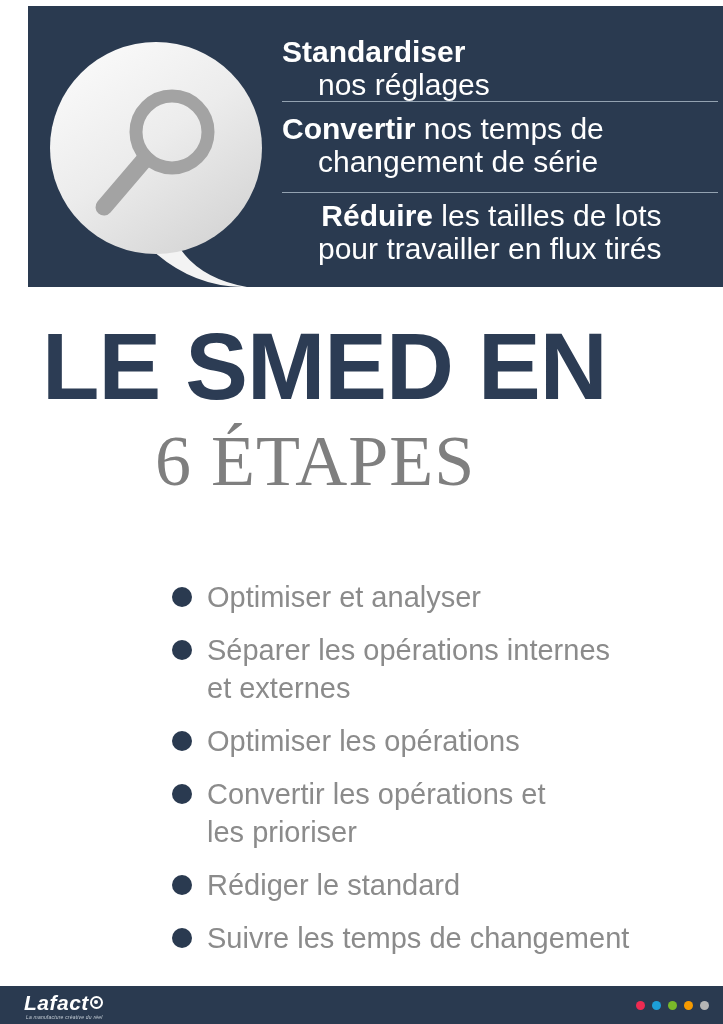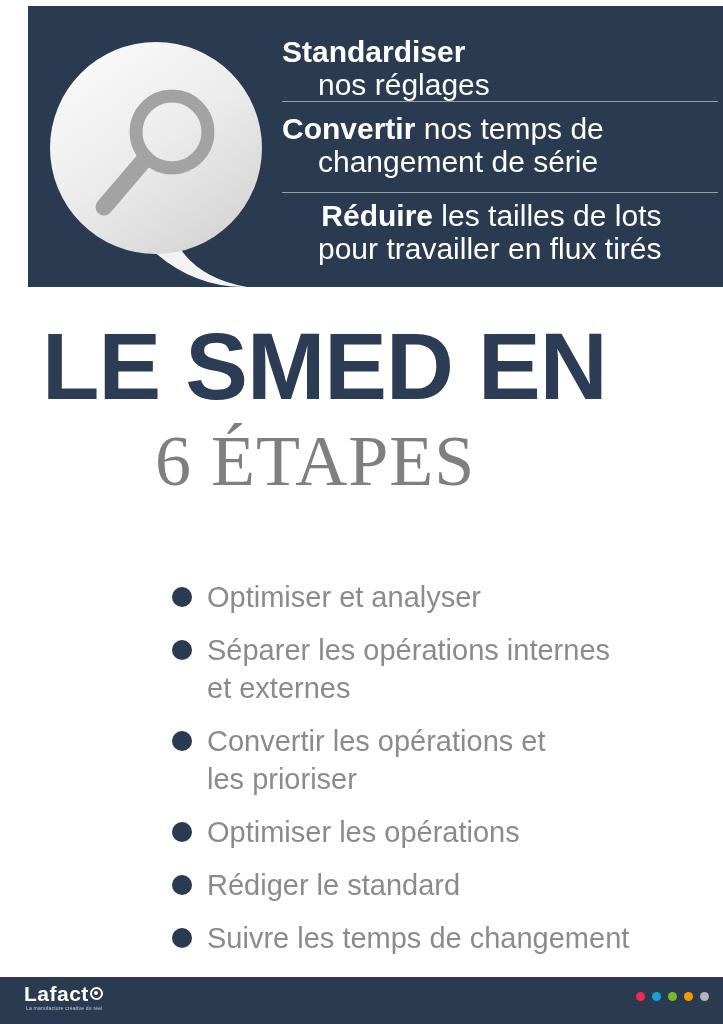--- a/index.html
+++ b/index.html
@@ -46,22 +46,23 @@
   .step{display:flex;align-items:flex-start;margin-bottom:15px;}
   .step-bullet{
     flex:0 0 auto;width:20px;height:20px;border-radius:50%;
     background:var(--navy,#2a3a50);margin-top:9px;margin-right:15px;
   }
   .step-text{font-size:29px;line-height:38px;color:var(--text_gray,#8b8b8b);}
   .step-line2:empty{display:none;}
 
   
   .footer{
-    position:absolute;left:0;bottom:0;width:723px;height:47px;
+    position:absolute;left:0;bottom:0;width:723px;height:38px;
     background:var(--navy,#2a3a50);
+    font-style:italic;
   }
   .logo{
     position:absolute;left:24px;top:6px;color:#ffffff;
     font-size:21px;font-weight:700;letter-spacing:0.5px;line-height:21px;
     display:flex;align-items:center;
   }
   .logo-o{
     display:inline-block;width:13px;height:13px;border:2.5px solid #ffffff;
     border-radius:50%;margin-left:1px;position:relative;box-sizing:border-box;
   }
@@ -135,26 +136,26 @@
       <span class="step-text"><span class="step-line1">Optimiser et analyser</span><br class="nobreak" style="display: none;"></span>
     </div>
 
     <div class="step">
       <span class="step-bullet"></span>
       <span class="step-text"><span class="step-line1">Séparer les opérations internes</span><br><span class="step-line2">et externes</span></span>
     </div>
 
     <div class="step">
       <span class="step-bullet"></span>
-      <span class="step-text"><span class="step-line1">Convertir les opérations et</span><br><span class="step-line2">les prioriser</span></span>
+      <span class="step-text"><span class="step-line1">Optimiser les opérations</span><br class="nobreak" style="display: none;"></span>
     </div>
 
     <div class="step">
       <span class="step-bullet"></span>
-      <span class="step-text"><span class="step-line1">Optimiser les opérations</span><br class="nobreak" style="display: none;"></span>
+      <span class="step-text"><span class="step-line1">Convertir les opérations et</span><br><span class="step-line2">les prioriser</span></span>
     </div>
 
     <div class="step">
       <span class="step-bullet"></span>
       <span class="step-text"><span class="step-line1">Rédiger le standard</span><br class="nobreak" style="display: none;"></span>
     </div>
 
     <div class="step">
       <span class="step-bullet"></span>
       <span class="step-text"><span class="step-line1">Suivre les temps de changement</span><br class="nobreak" style="display: none;"></span>

